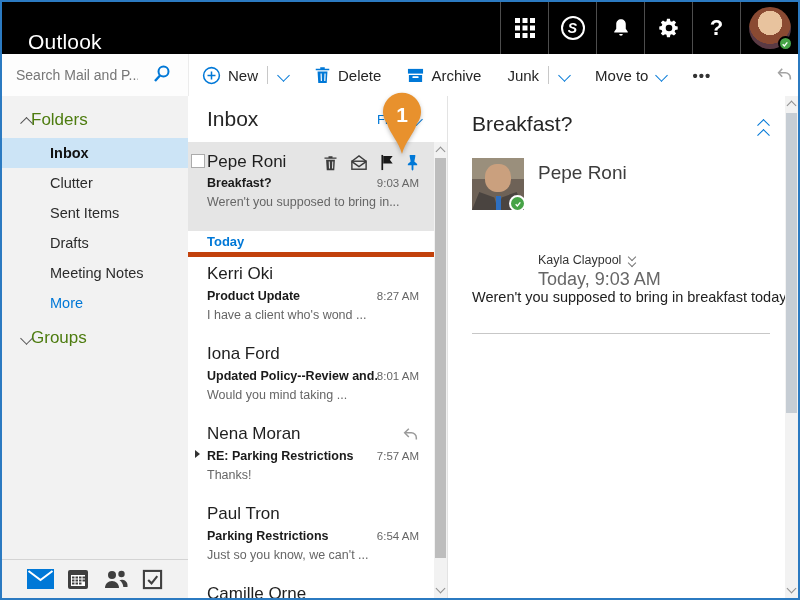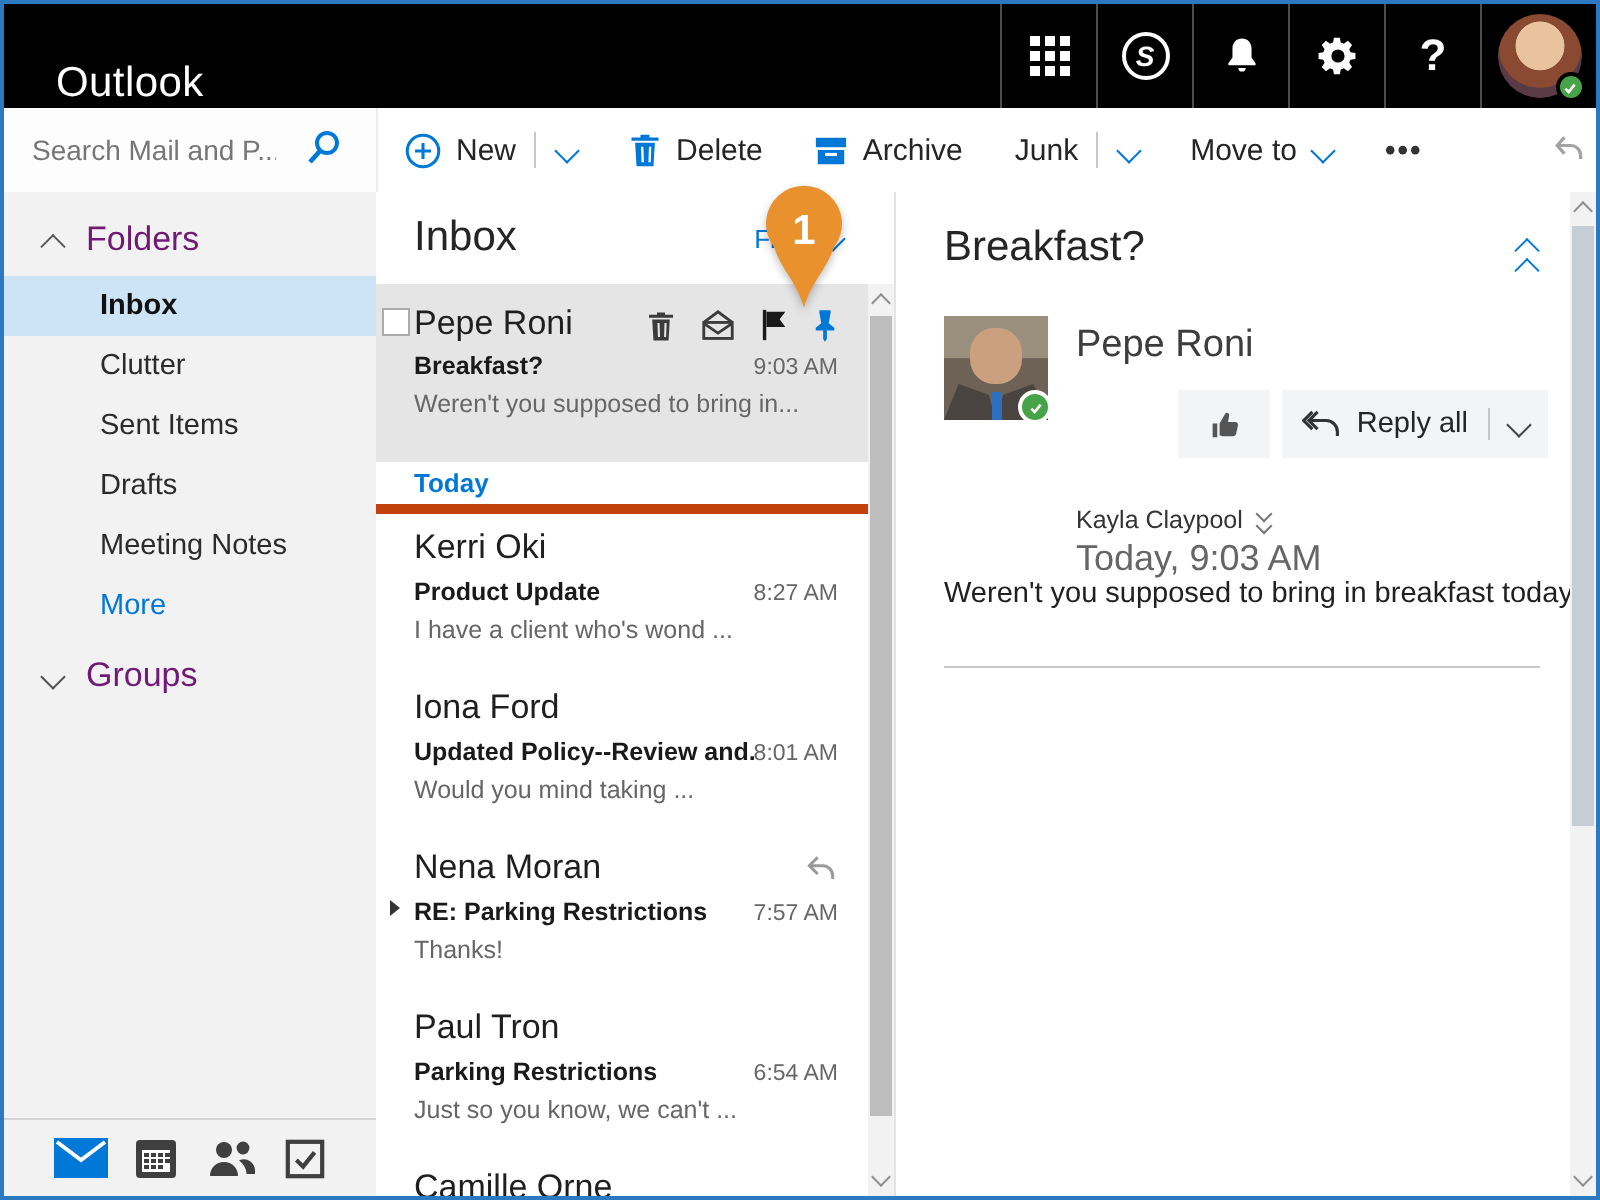--- a/index.html
+++ b/index.html
@@ -26,21 +26,21 @@
   .toolbar { position:absolute; left:186px; top:52px; width:676px; height:42px; background:#fff; display:flex; align-items:center; gap:0; border-left:1px solid #ececec; }
   .tbtn { display:flex; align-items:center; gap:7px; padding:0 13px; height:42px; font-size:15px; color:#252525; cursor:pointer; white-space:nowrap; }
   .tsep { width:1px; height:18px; background:#c8c8c8; margin:0 2px; }
   .tbtn .chev { margin-left:2px; }
   .more-dots { font-size:15px; letter-spacing:1px; color:#333; font-weight:700; }
   .undo { position:absolute; right:14px; color:#a3a3a3; }
   .undo * { color:#a3a3a3; }
 
   
   .sidebar { position:absolute; left:0; top:94px; width:186px; height:463px; background:#f2f2f2; }
-  .side-head { display:flex; align-items:center; gap:12px; padding:14px 0 8px 20px; font-size:17px; color:#701a75; cursor:pointer; }
+  .side-head { display:flex; align-items:center; padding:14px 0 8px 20px; font-size:17px; color:#4d7c0f; cursor:pointer; }
   .side-item { padding:7px 0 7px 48px; font-size:14.5px; color:#2b2b2b; cursor:pointer; }
   .side-item.sel { background:#cce4f6; font-weight:700; color:#111; }
   .side-item.link { color:#0078d7; }
   .chev { width:9px; height:9px; border-right:1.6px solid #555; border-bottom:1.6px solid #555; display:inline-block; }
   .chev.up { transform:rotate(-135deg) translate(-2px,-2px); }
   .chev.down { transform:rotate(45deg); }
   .chev.blue { border-color:#0078d7; }
 
   
   .modulebar { position:absolute; left:0; top:557px; width:186px; height:39px; background:#f2f2f2; border-top:1px solid #d4d4d4; display:flex; align-items:center; justify-content:space-around; padding:0 18px; }
@@ -401,41 +401,20 @@
           <span class="tie"></span>
         <span class="presence">
           <svg viewBox="0 0 12 12">
               <path d="M2.5 6.5 5 9l4.5-5.5" stroke="#fff" stroke-width="2" fill="none"></path>
             </svg>
         </span>
       </div>
     </div>
     <div class="rsender">Pepe Roni</div>
 
-    <div class="actionrow">
-      <div class="like-btn">
-        <span>
-          <svg class="ic" width="17" height="17" viewBox="0 0 22 22">
-              <path fill="#555" d="M3 10h3v9H3zM7.5 18.2V10l3.6-6.3c.9-1.2 2.8-.4 2.6 1.1L13 9h4.7c1.1 0 1.9 1 1.7 2.1l-1.2 5.5c-.2 1-1 1.6-2 1.6H9.2c-.6 0-1.2-.2-1.7-.5z"></path>
-            </svg>
-        </span>
-      </div>
-      <div class="replyall-btn">
-        <span>
-          <svg class="ic" width="19" height="16" viewBox="0 0 22 18">
-              <path d="M9 2 4 7l5 5" fill="none" stroke="#333" stroke-width="1.8"></path>
-              <path d="M6 2 1 7l5 5" fill="none" stroke="#333" stroke-width="1.8"></path>
-              <path d="M4.5 7h9.5a6.5 6.5 0 0 1 6.5 6.5V16" fill="none" stroke="#333" stroke-width="1.8"></path>
-            </svg>
-        </span>
-        <span>Reply all</span>
-        <span class="tsep"></span>
-        <span class="chev down" style="border-color:#444"></span>
-      </div>
-    </div>
 
     <div class="rmeta1">Today, 9:03 AM</div>
     <div class="rmeta2">
       <span>Kayla Claypool</span>
       <span class="dblchev">
         <span class="chev down" style="border-color:#777"></span>
           <span class="chev down" style="border-color:#777"></span>
       </span>
     </div>
 

